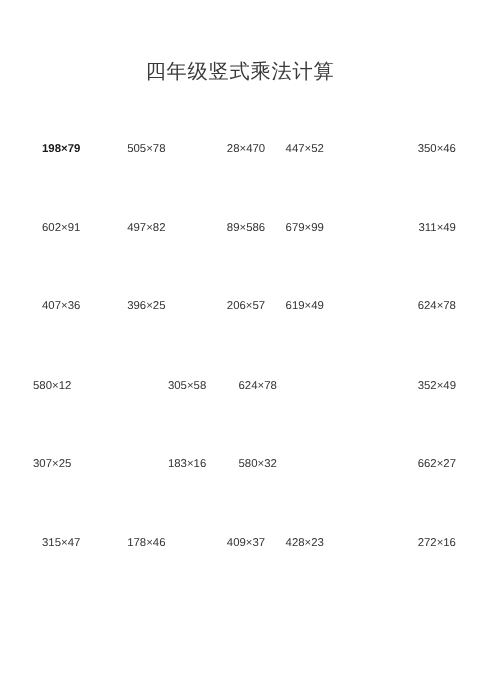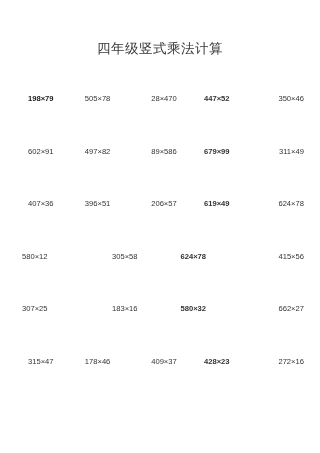--- a/index.html
+++ b/index.html
@@ -48,21 +48,21 @@
     font-size: 7.6px;
     color: #333333;
     text-align: center;
     white-space: nowrap;
     line-height: 1;
     padding-top: 2px;
   }
   .problem-cell.col-0 { text-align: left; padding-left: 10px; }
   .problem-cell.col-1 { text-align: left; padding-left: 4px; }
   .problem-cell.col-2 { text-align: center; }
-  .problem-cell.col-3 { text-align: center; padding-right: 8px; font-weight: bold; }
+  .problem-cell.col-3 { text-align: left; padding-right: 8px; }
   .problem-cell.col-4 { text-align: right; padding-right: 2px; }
   .problem-cell.emphasis {
     font-weight: bold;
     color: #1a1a1a;
   }
 </style>
 </head>
 <body>
 
 <div class="page">
@@ -79,30 +79,30 @@
       </div>
       <div class="problem-row">
         <div class="problem-cell col-0">602×91</div>
         <div class="problem-cell col-1">497×82</div>
         <div class="problem-cell col-2">89×586</div>
         <div class="problem-cell col-3">679×99</div>
         <div class="problem-cell col-4">311×49</div>
       </div>
       <div class="problem-row">
         <div class="problem-cell col-0">407×36</div>
-        <div class="problem-cell col-1">396×51</div>
+        <div class="problem-cell col-1">396×25</div>
         <div class="problem-cell col-2">206×57</div>
         <div class="problem-cell col-3">619×49</div>
         <div class="problem-cell col-4">624×78</div>
       </div>
       <div class="problem-row">
         <div class="problem-cell col-1">580×12</div>
         <div class="problem-cell col-2">305×58</div>
         <div class="problem-cell col-3">624×78</div>
-        <div class="problem-cell col-4">415×56</div>
+        <div class="problem-cell col-4">352×49</div>
       </div>
       <div class="problem-row">
         <div class="problem-cell col-1">307×25</div>
         <div class="problem-cell col-2">183×16</div>
         <div class="problem-cell col-3">580×32</div>
         <div class="problem-cell col-4">662×27</div>
       </div>
       <div class="problem-row">
         <div class="problem-cell col-0">315×47</div>
         <div class="problem-cell col-1">178×46</div>

